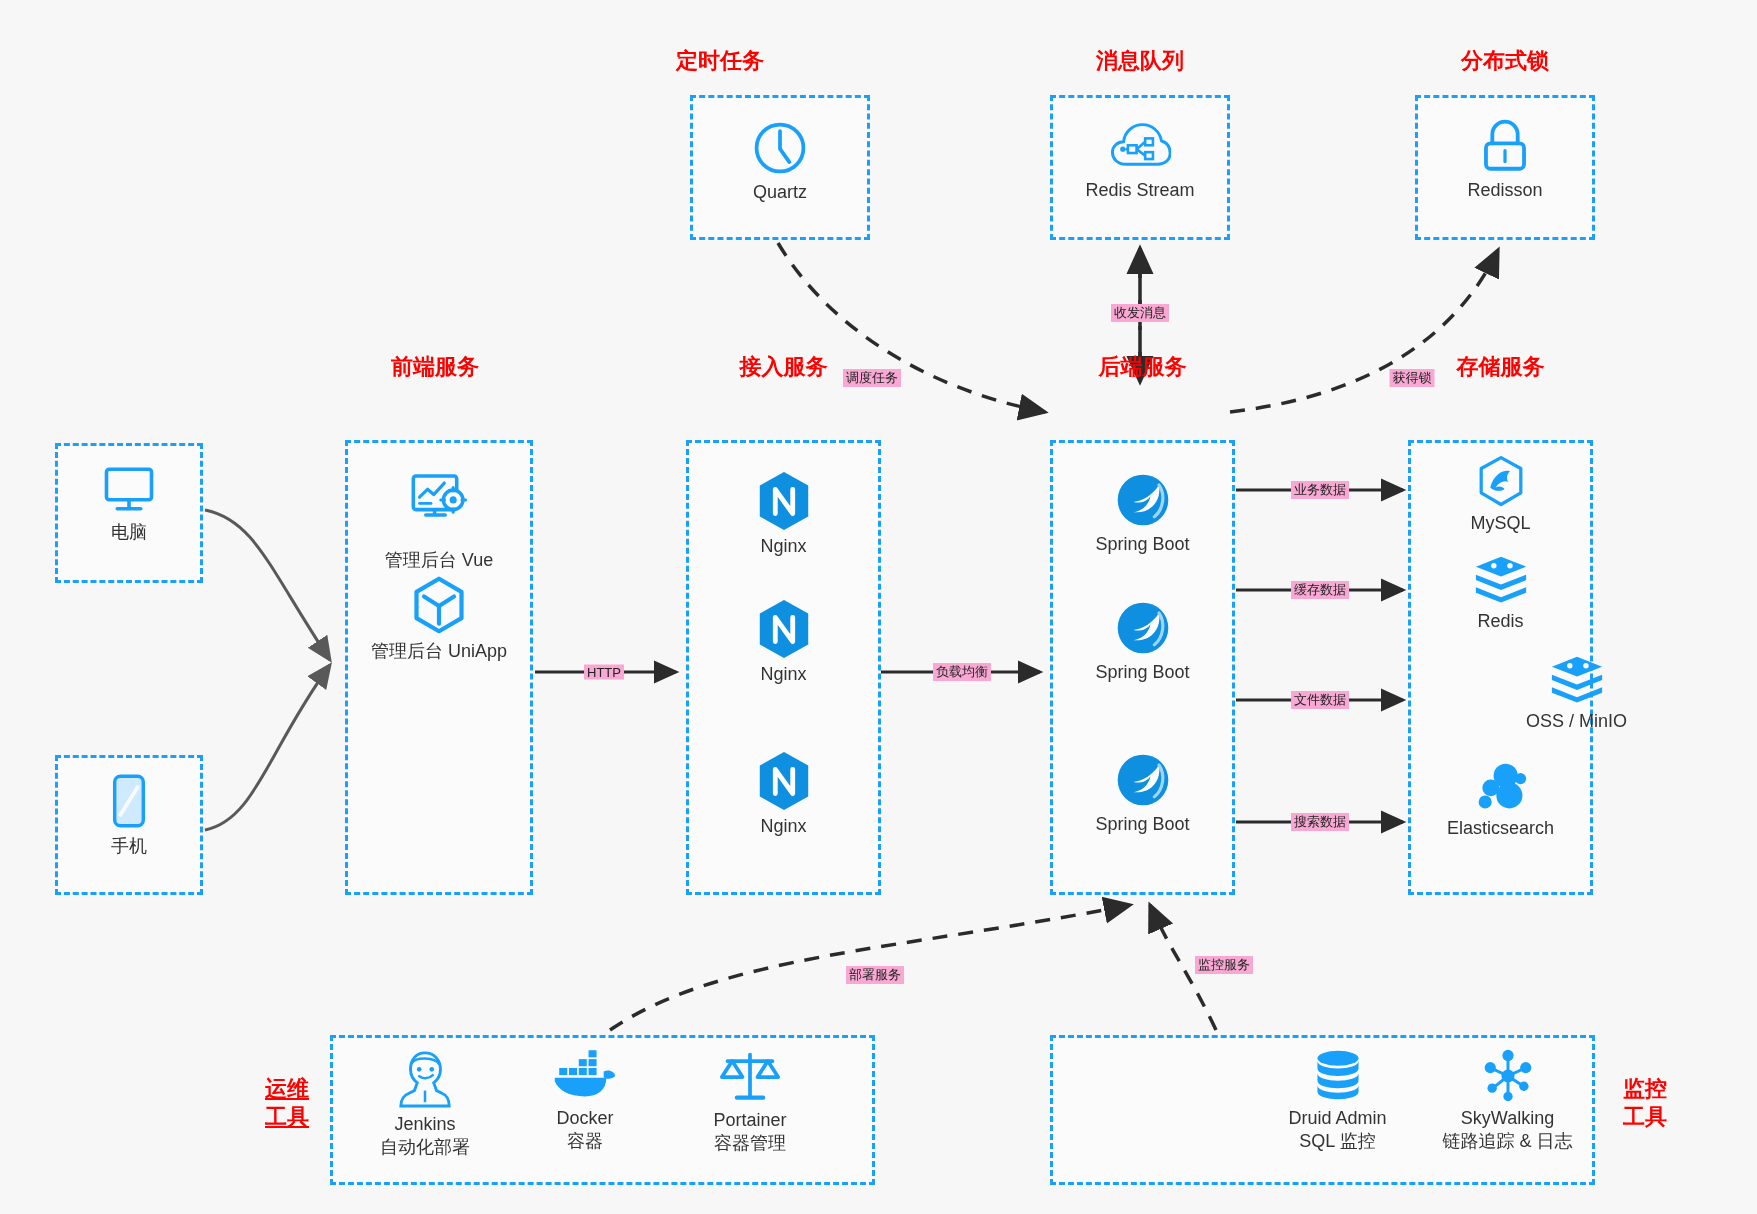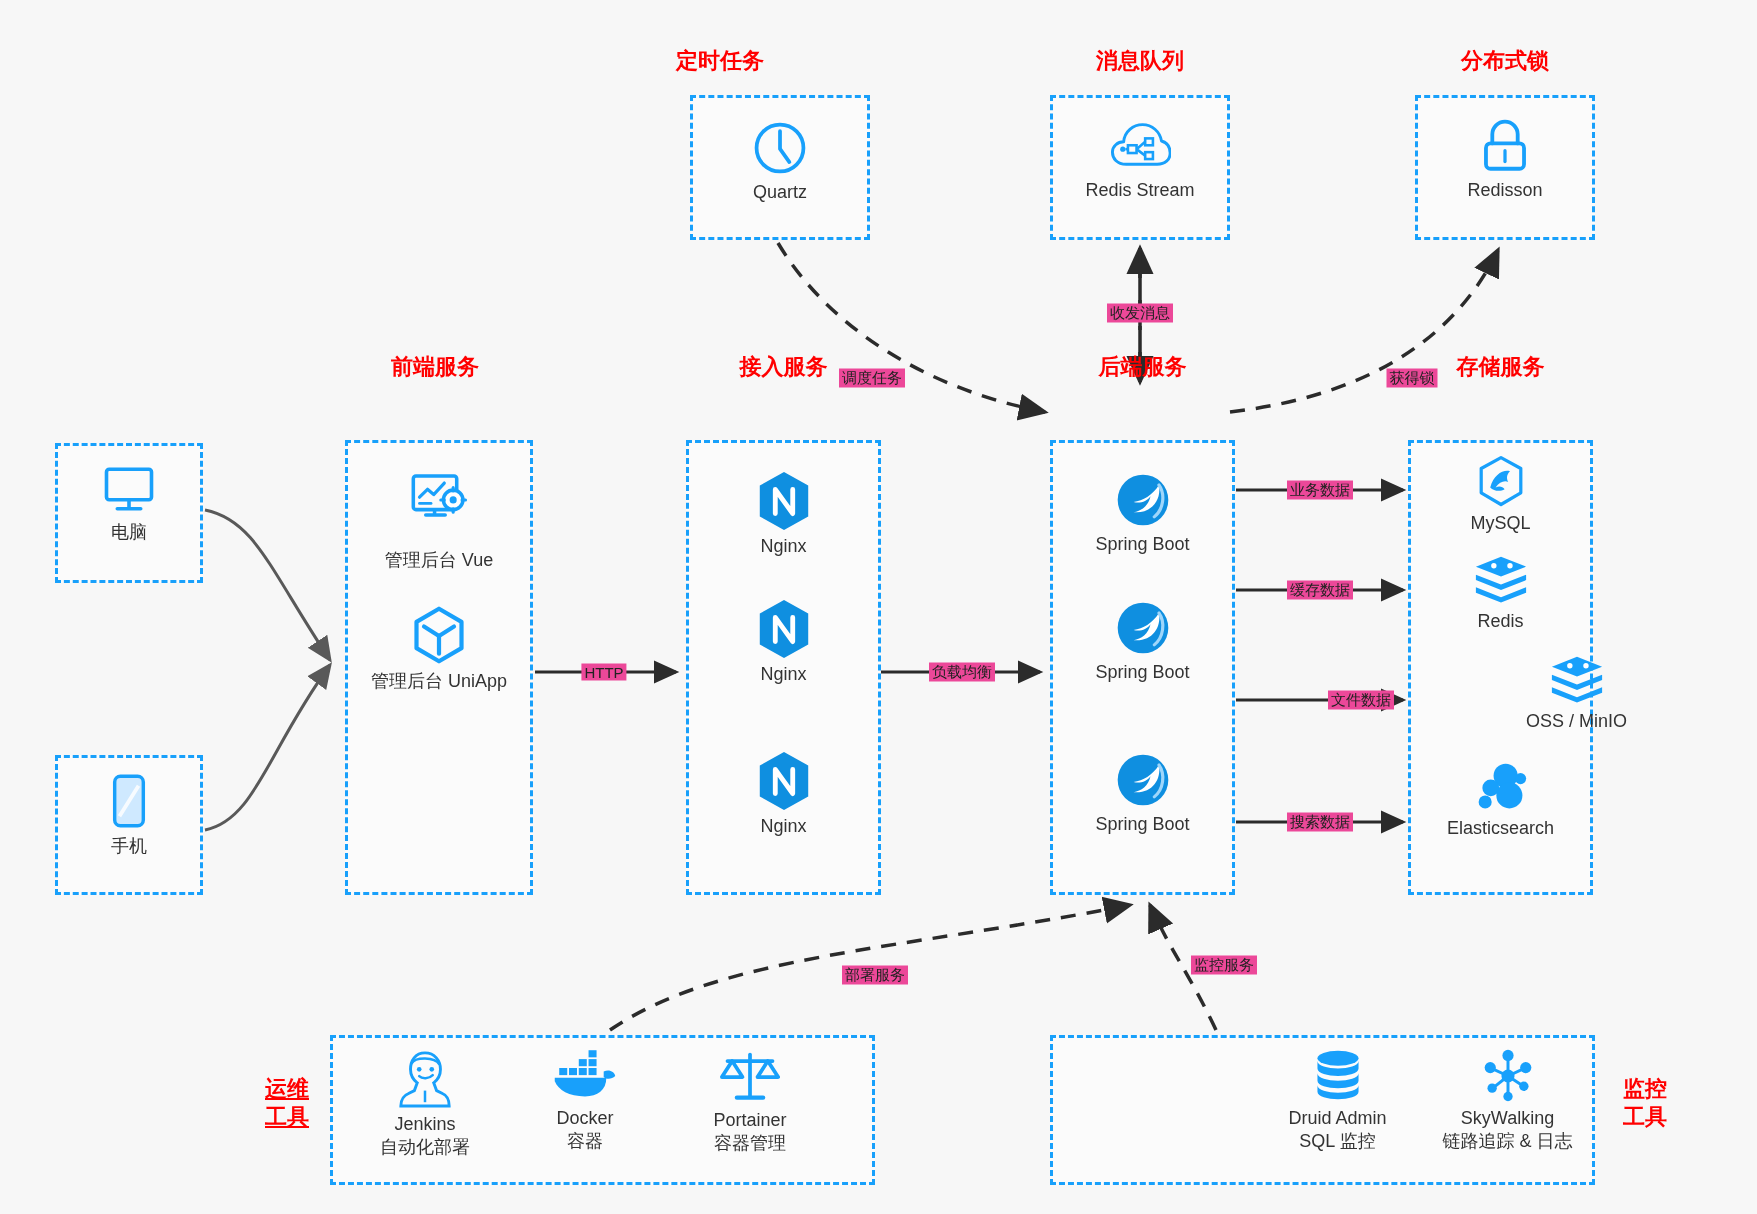--- a/index.html
+++ b/index.html
@@ -43,22 +43,22 @@
   .cell{
     position:absolute;text-align:center;
     display:flex;flex-direction:column;align-items:center;justify-content:flex-start;
   }
   .cell .lbl{font-size:18px;color:#333;white-space:nowrap;margin-top:4px;}
   .cell .lbl2{font-size:18px;color:#333;white-space:nowrap;line-height:25px;}
   .ico{display:block;}
 
   
   .elabel{
-    position:absolute;font-size:15px;color:#222;
-    background:#ec4899;padding:0 3px;white-space:nowrap;
+    position:absolute;font-size:13px;color:#222;
+    background:#f9a8d4;padding:0 3px;white-space:nowrap;
     transform:translate(-50%,-50%);
   }
 </style>
 </head>
 <body>
 
 <div class="stage">
 
   <svg class="edges" viewBox="0 0 1757 1214">
     <defs>
@@ -165,21 +165,21 @@
       <g stroke="#18a0fb" stroke-width="3.4" stroke-linecap="round">
         <path d="M51 19 L51 23"></path>
           <path d="M51 43 L51 47"></path>
         <path d="M37 33 L41 33"></path>
           <path d="M61 33 L65 33"></path>
       </g>
     </svg>
     <div class="lbl">管理后台 Vue</div>
   </div>
 
-  <div class="cell" style="left:345px;top:605px;width:188px;">
+  <div class="cell" style="left:345px;top:575px;width:188px;">
     <svg class="ico" width="58" height="60" viewBox="0 0 60 64">
       <path d="M30 4 L54 18 L54 46 L30 60 L6 46 L6 18 Z" fill="none" stroke="#18a0fb" stroke-width="4.5" stroke-linejoin="round"></path>
       <path d="M30 33 L30 52" stroke="#18a0fb" stroke-width="4.5" stroke-linecap="round"></path>
       <path d="M30 33 L14 23" stroke="#18a0fb" stroke-width="4.5" stroke-linecap="round"></path>
       <path d="M30 33 L46 23" stroke="#18a0fb" stroke-width="4.5" stroke-linecap="round"></path>
     </svg>
     <div class="lbl">管理后台 UniApp</div>
   </div>
 
 
@@ -369,18 +369,18 @@
     <div class="lbl2">SQL 监控</div>
   </div>
 
   <div class="elabel" style="left:604px;top:672px;">HTTP</div>
   <div class="elabel" style="left:962px;top:672px;">负载均衡</div>
   <div class="elabel" style="left:872px;top:378px;">调度任务</div>
   <div class="elabel" style="left:1140px;top:313px;">收发消息</div>
   <div class="elabel" style="left:1412px;top:378px;">获得锁</div>
   <div class="elabel" style="left:1320px;top:490px;">业务数据</div>
   <div class="elabel" style="left:1320px;top:590px;">缓存数据</div>
-  <div class="elabel" style="left:1320px;top:700px;margin-left:41px;">文件数据</div>
+  <div class="elabel" style="left:1320px;top:700px;">文件数据</div>
   <div class="elabel" style="left:1320px;top:822px;">搜索数据</div>
   <div class="elabel" style="left:875px;top:975px;">部署服务</div>
   <div class="elabel" style="left:1224px;top:965px;">监控服务</div>
 
 </div>
 
 </body></html>

